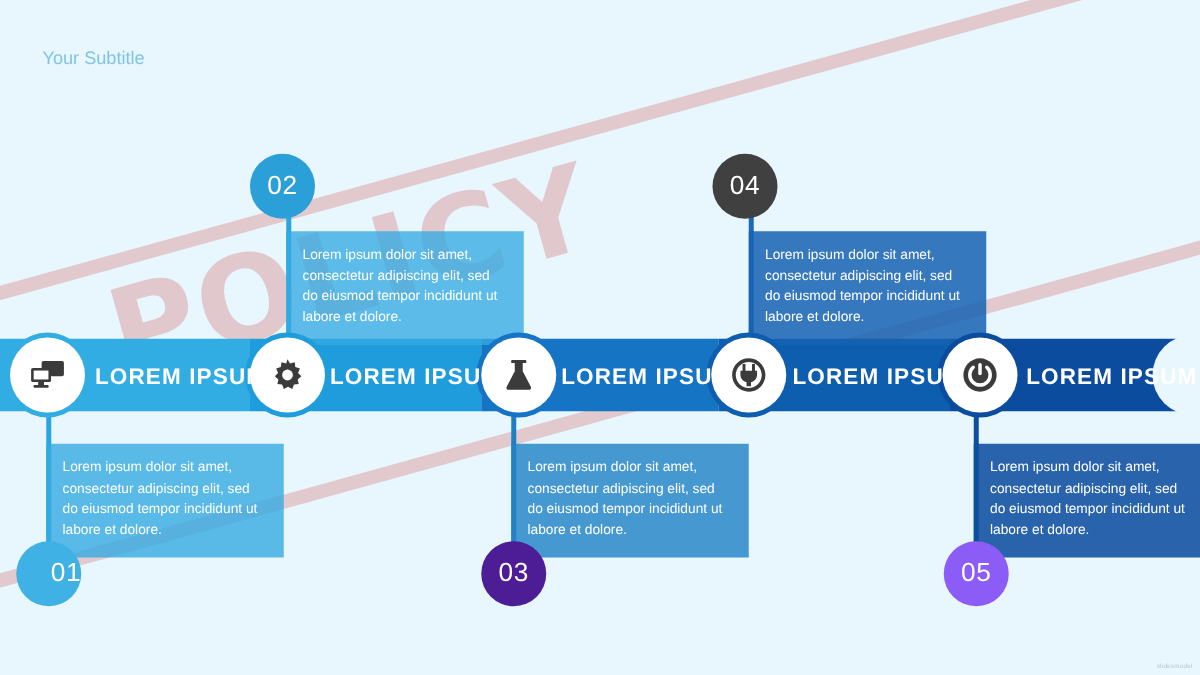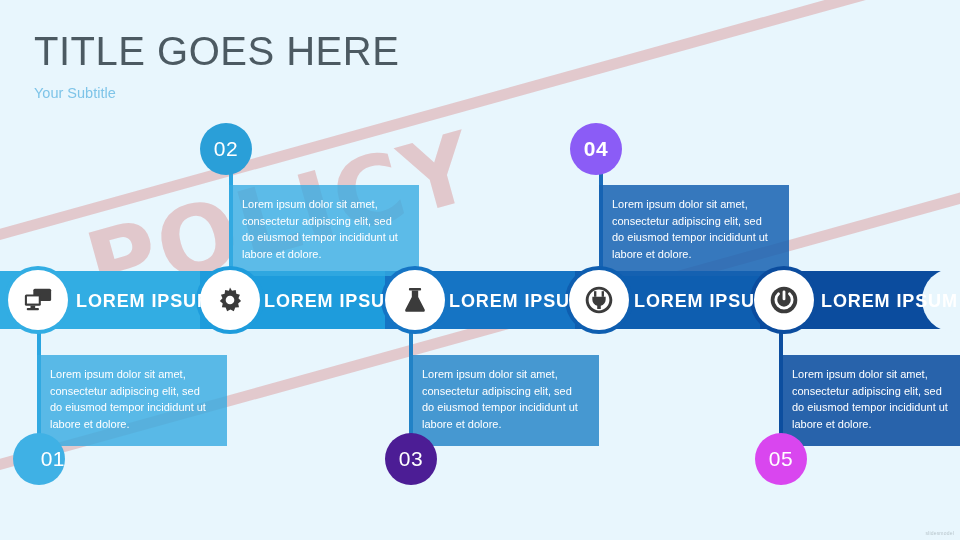--- a/index.html
+++ b/index.html
@@ -162,21 +162,20 @@
 </head>
 <body>
 
 <div id="watermark-layer">
   <div class="wm-bar top"></div>
   <div class="wm-bar bot"></div>
   <div class="wm-text">POLICY</div>
 </div>
 
 <div id="header">
-  <div id="page-title">TITLE GOES HERE</div>
   <div id="page-subtitle">Your Subtitle</div>
 </div>
 
 <div class="stem stem-up" style="left:229px; top:168px; height:108px;"></div>
 <div class="stem stem-up" style="left:599px; top:168px; height:108px; background:#1a6cba;"></div>
 <div class="stem stem-down" style="left:37px;  top:322px; height:118px;"></div>
 <div class="stem stem-down" style="left:409px; top:322px; height:118px; background:#1f7fc4;"></div>
 <div class="stem stem-down" style="left:779px; top:322px; height:118px; background:#0d4e9f;"></div>
 
 <div class="callout" style="left: 229px; top: 185px; width: 190px; background: rgba(52, 170, 225, 0.78);">
@@ -191,30 +190,30 @@
 <div class="callout" style="left: 409px; top: 355px; width: 190px; background: rgba(34, 131, 199, 0.82);">
   <span>Lorem ipsum dolor sit amet, consectetur adipiscing elit, sed do eiusmod tempor incididunt ut labore et dolore.</span>
 </div>
 <div class="callout" style="left: 779px; top: 355px; width: 190px; background: rgba(13, 78, 159, 0.88);">
   <span>Lorem ipsum dolor sit amet, consectetur adipiscing elit, sed do eiusmod tempor incididunt ut labore et dolore.</span>
 </div>
 
 <div class="badge" style="left: 200px; top: 123px; background: rgb(42, 159, 216);">
   <span>02</span>
 </div>
-<div class="badge" style="left: 570px; top: 123px; background: #8b5cf6; font-weight: bold;">
+<div class="badge" style="left: 570px; top: 123px; background: #404040;">
   <span>04</span>
 </div>
 <div class="badge" style="left: 13px; top: 433px; background: rgb(63, 177, 229); justify-content: flex-end;">
   <span>01</span>
 </div>
 <div class="badge" style="left: 385px; top: 433px; background: #4c1d95;">
   <span>03</span>
 </div>
-<div class="badge" style="left: 755px; top: 433px; background: #d946ef;">
+<div class="badge" style="left: 755px; top: 433px; background: #8b5cf6;">
   <span>05</span>
 </div>
 
 <div id="banner">
   <div class="seg seg-1" style="background: rgb(50, 173, 227);"></div>
   <div class="seg seg-2" style="background: rgb(30, 156, 220);"></div>
   <div class="seg seg-3" style="background: rgb(21, 116, 196);"></div>
   <div class="seg seg-4" style="background: rgb(14, 94, 176);"></div>
   <div class="seg seg-5" style="background: rgb(11, 76, 158);"></div>
   <div id="banner-notch"></div>

